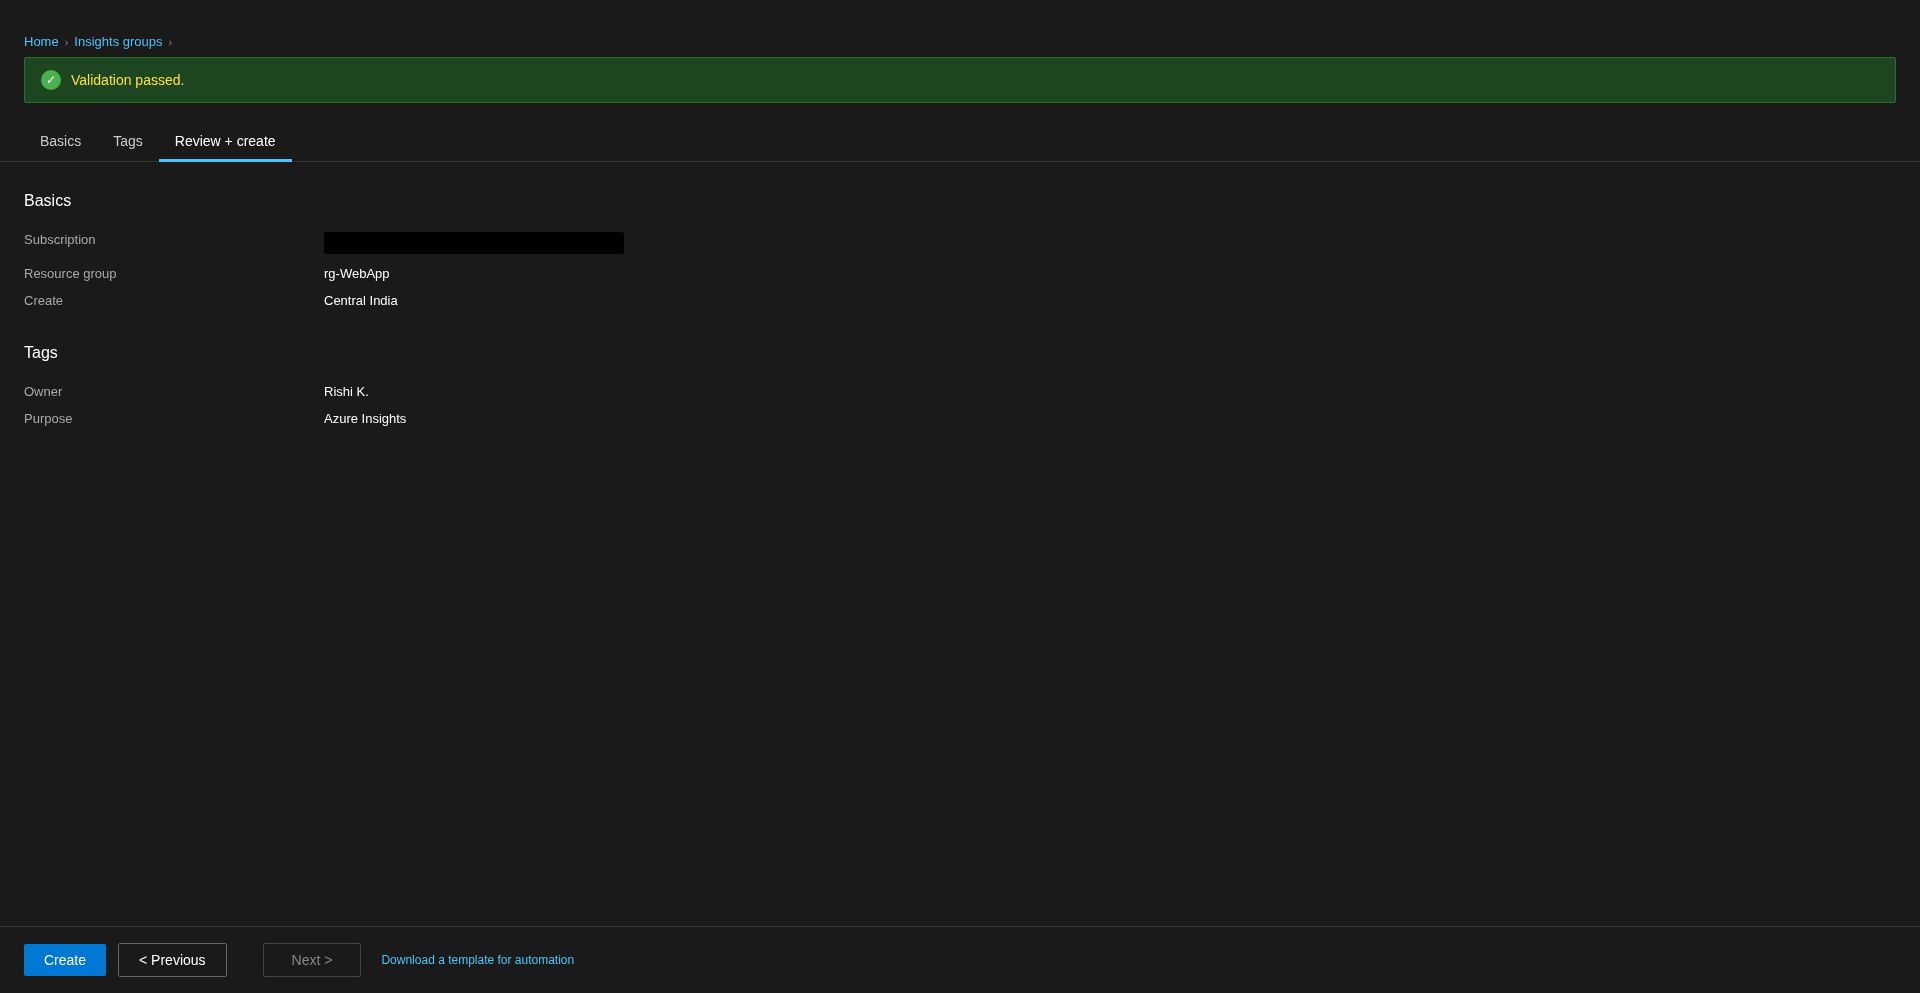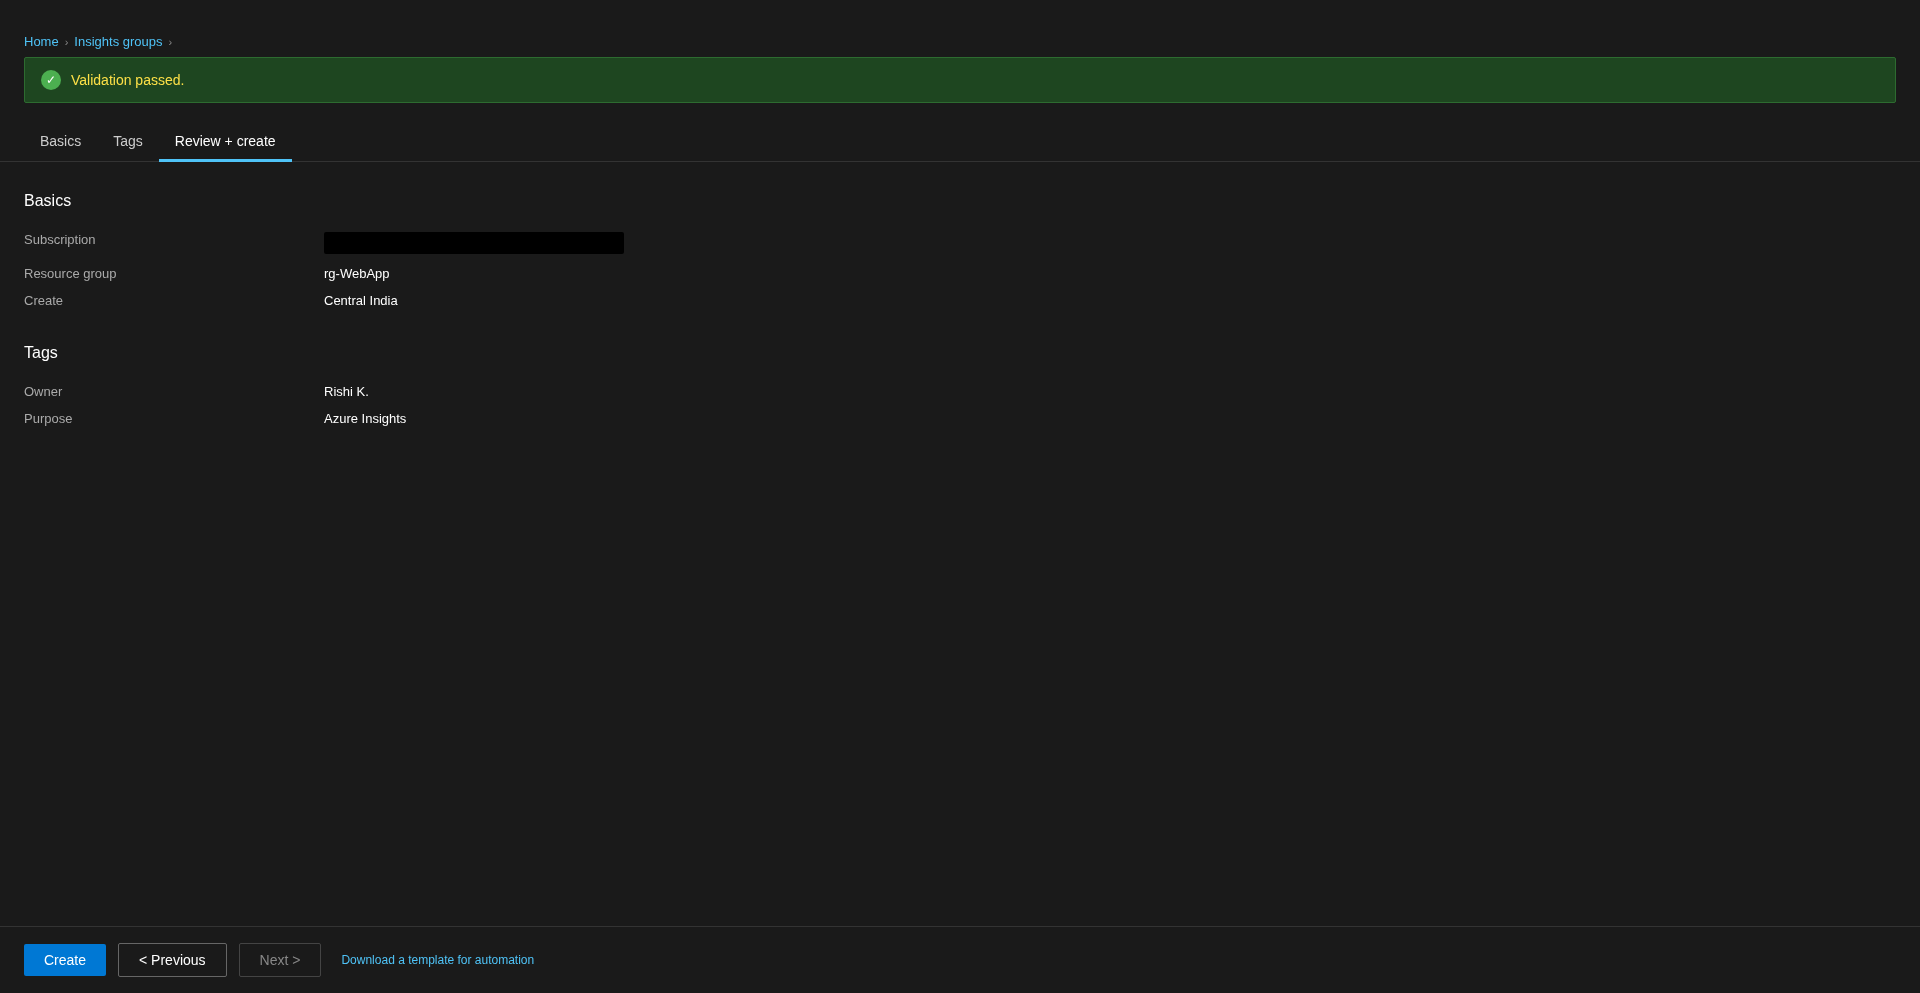--- a/index.html
+++ b/index.html
@@ -199,25 +199,26 @@
       font-size: 14px;
       cursor: pointer;
       border-radius: 2px;
       font-family: inherit;
     }
 
     .btn-next {
       background-color: transparent;
       color: #888;
       border: 1px solid #444;
-      padding: 8px 20px;
+      padding: 8px 28px;
       font-size: 14px;
       cursor: not-allowed;
       border-radius: 2px;
       font-family: inherit;
+      margin-left: 24px;
     }
 
     .btn-download-link {
       background: none;
       border: none;
       color: #4fc3f7;
       font-size: 12px;
       cursor: pointer;
       text-decoration: none;
       font-family: inherit;

